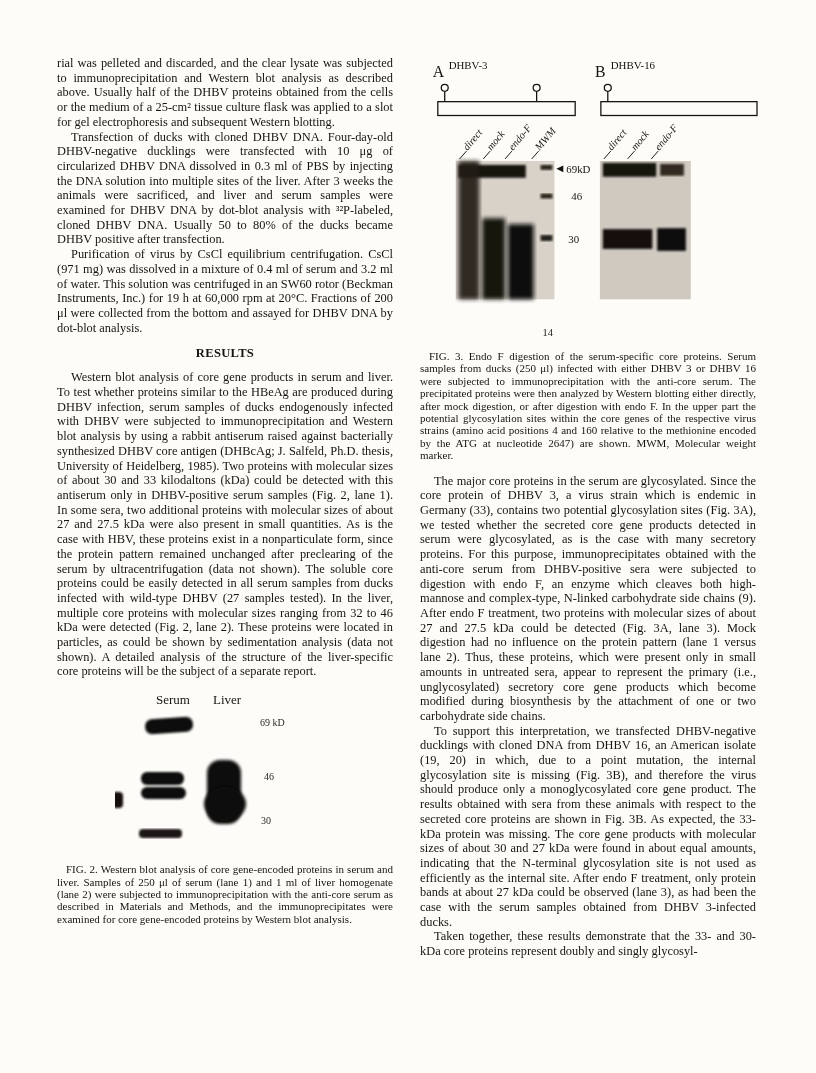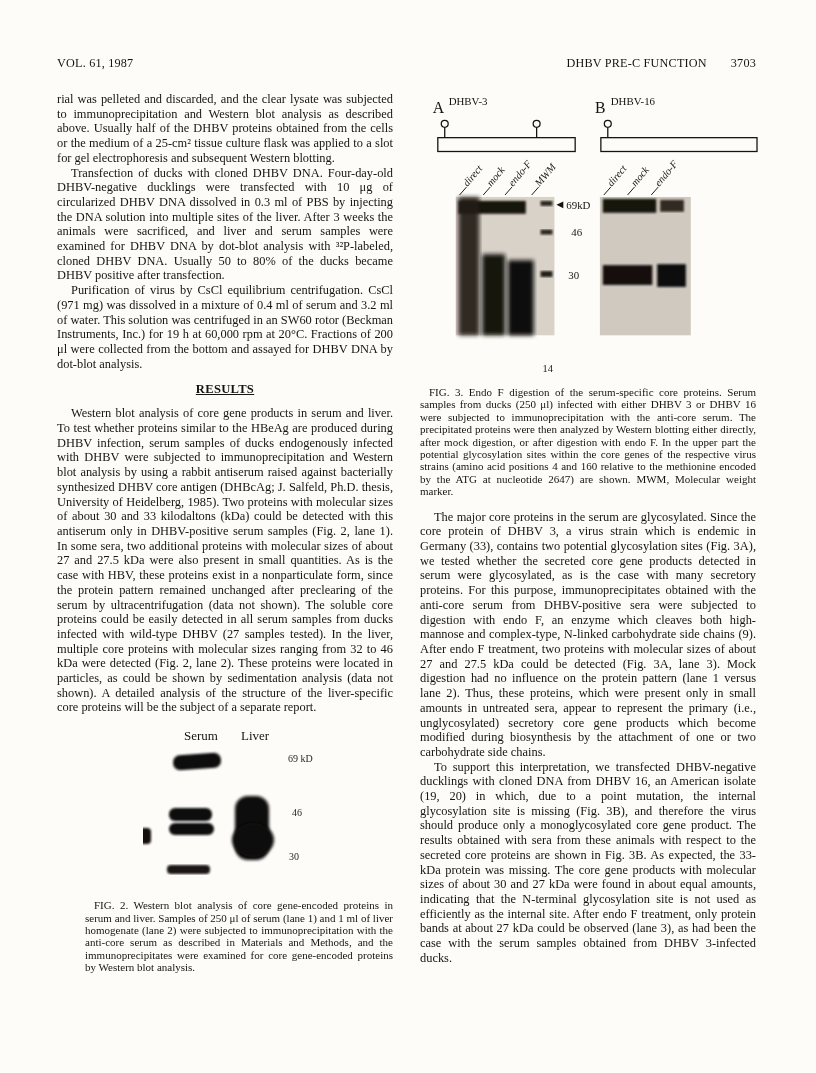--- a/index.html
+++ b/index.html
@@ -23,45 +23,38 @@
   .rh-right { display:flex; gap:24px; }
   .columns { display:flex; gap:27px; }
   .col { width:336px; }
   p.body {
     font-size:12.4px; line-height:14.7px; text-align:justify;
   }
   p.indent { text-indent:14px; }
   b.lead { font-weight:normal; }
   h2.results {
     text-align:center; font-size:12.6px; font-weight:bold;
-    letter-spacing:.3px; margin:11px 0 9px 0;text-decoration:underline;
+    letter-spacing:.3px; margin:11px 0 9px 0;
   }
   figure { margin:0; }
-  .fig2-block { margin-top:9px;margin-left:28px; }
+  .fig2-block { margin-top:9px; }
   .fig2-art { display:block; margin:2px 0 0 58px; }
   .fig3-art { display:block; margin:0 0 4px 2px; }
   .caption {
     font-size:11px; line-height:12.4px; text-align:justify;
     text-indent:9px; margin-top:7px;
   }
   .fig3-block { margin-bottom:12px; }
   svg text { font-family:"Liberation Serif", serif; }
 </style>
 </head>
 <body>
 
 <div class="page">
 
-  <header class="running-head">
-    <span>VOL. 61, 1987</span>
-    <span class="rh-right">
-      <span>DHBV PRE-C FUNCTION</span>
-      <span>3703</span>
-    </span>
-  </header>
 
   <div class="columns">
 
     <div class="col">
       <p class="body">rial was pelleted and discarded, and the clear lysate was subjected to immunoprecipitation and Western blot analysis as described above. Usually half of the DHBV proteins obtained from the cells or the medium of a 25-cm² tissue culture flask was applied to a slot for gel electrophoresis and subsequent Western blotting.</p>
 
       <p class="body indent"><b class="lead">Transfection of ducks with cloned DHBV DNA.</b><span> Four-day-old DHBV-negative ducklings were transfected with 10 μg of circularized DHBV DNA dissolved in 0.3 ml of PBS by injecting the DNA solution into multiple sites of the liver. After 3 weeks the animals were sacrificed, and liver and serum samples were examined for DHBV DNA by dot-blot analysis with ³²P-labeled, cloned DHBV DNA. Usually 50 to 80% of the ducks became DHBV positive after transfection.</span></p>
 
       <p class="body indent"><b class="lead">Purification of virus by CsCl equilibrium centrifugation.</b><span> CsCl (971 mg) was dissolved in a mixture of 0.4 ml of serum and 3.2 ml of water. This solution was centrifuged in an SW60 rotor (Beckman Instruments, Inc.) for 19 h at 60,000 rpm at 20°C. Fractions of 200 μl were collected from the bottom and assayed for DHBV DNA by dot-blot analysis.</span></p>
 
@@ -180,16 +173,17 @@
 
           <text x="122" y="283" font-size="10.5" fill="#1c1813">14</text>
         </svg>
         <figcaption class="caption">FIG. 3. Endo F digestion of the serum-specific core proteins. Serum samples from ducks (250 μl) infected with either DHBV 3 or DHBV 16 were subjected to immunoprecipitation with the anti-core serum. The precipitated proteins were then analyzed by Western blotting either directly, after mock digestion, or after digestion with endo F. In the upper part the potential glycosylation sites within the core genes of the respective virus strains (amino acid positions 4 and 160 relative to the methionine encoded by the ATG at nucleotide 2647) are shown. MWM, Molecular weight marker.</figcaption>
       </figure>
 
       <p class="body indent"><b class="lead">The major core proteins in the serum are glycosylated.</b><span> Since the core protein of DHBV 3, a virus strain which is endemic in Germany (33), contains two potential glycosylation sites (Fig. 3A), we tested whether the secreted core gene products detected in serum were glycosylated, as is the case with many secretory proteins. For this purpose, immunoprecipitates obtained with the anti-core serum from DHBV-positive sera were subjected to digestion with endo F, an enzyme which cleaves both high-mannose and complex-type, N-linked carbohydrate side chains (9). After endo F treatment, two proteins with molecular sizes of about 27 and 27.5 kDa could be detected (Fig. 3A, lane 3). Mock digestion had no influence on the protein pattern (lane 1 versus lane 2). Thus, these proteins, which were present only in small amounts in untreated sera, appear to represent the primary (i.e., unglycosylated) secretory core gene products which become modified during biosynthesis by the attachment of one or two carbohydrate side chains.</span></p>
 
       <p class="body indent">To support this interpretation, we transfected DHBV-negative ducklings with cloned DNA from DHBV 16, an American isolate (19, 20) in which, due to a point mutation, the internal glycosylation site is missing (Fig. 3B), and therefore the virus should produce only a monoglycosylated core gene product. The results obtained with sera from these animals with respect to the secreted core proteins are shown in Fig. 3B. As expected, the 33-kDa protein was missing. The core gene products with molecular sizes of about 30 and 27 kDa were found in about equal amounts, indicating that the N-terminal glycosylation site is not used as efficiently as the internal site. After endo F treatment, only protein bands at about 27 kDa could be observed (lane 3), as had been the case with the serum samples obtained from DHBV 3-infected ducks.</p>
 
+      <p class="body indent">Taken together, these results demonstrate that the 33- and 30-kDa core proteins represent doubly and singly glycosyl-</p>
     </div>
 
   </div>
 </div>
 
 </body></html>

